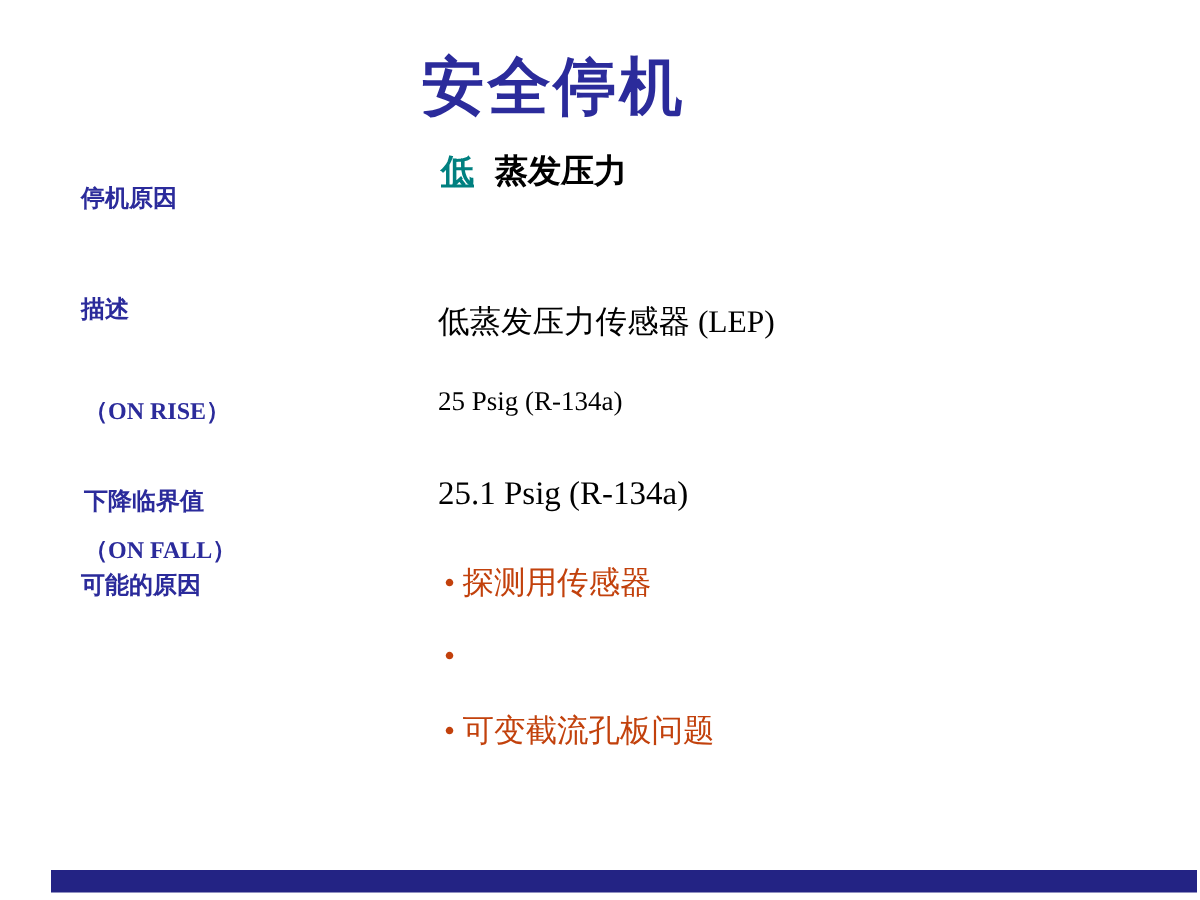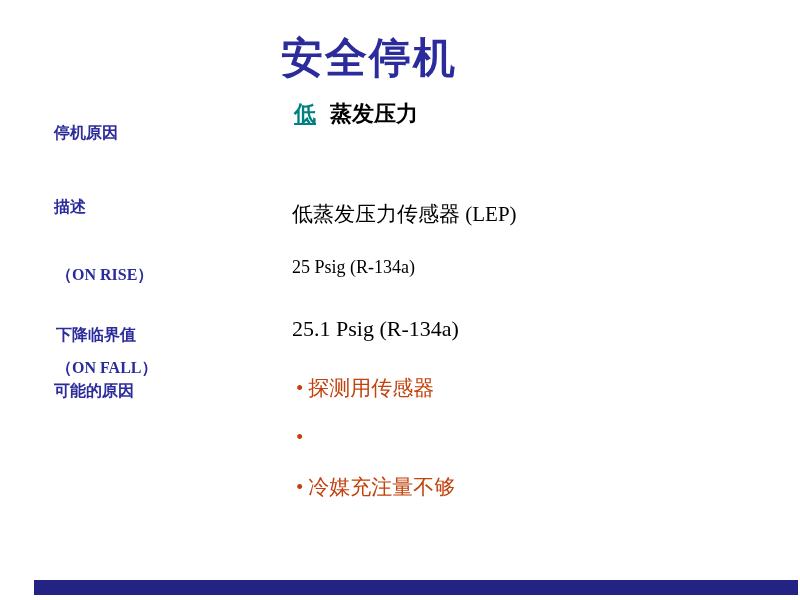--- a/index.html
+++ b/index.html
@@ -98,18 +98,18 @@
   <div class="label" style="top:312px">
     <div>下降临界值</div>
     <div>（ON FALL）</div>
   </div>
   <div class="value psig-value2">25.1 Psig (R-134a)</div>
 
   <div class="label" style="top:370px">可能的原因</div>
   <ul class="causes-list">
     <li><span class="bullet"></span><span>探测用传感器</span></li>
     <li><span class="bullet"></span></li>
-    <li><span class="bullet"></span><span>冷媒充注量不够</span></li>
+    <li><span class="bullet"></span><span>可变截流孔板问题</span></li>
   </ul>
 
   <div class="footer-bar"></div>
 
 </div>
 
 </body></html>

